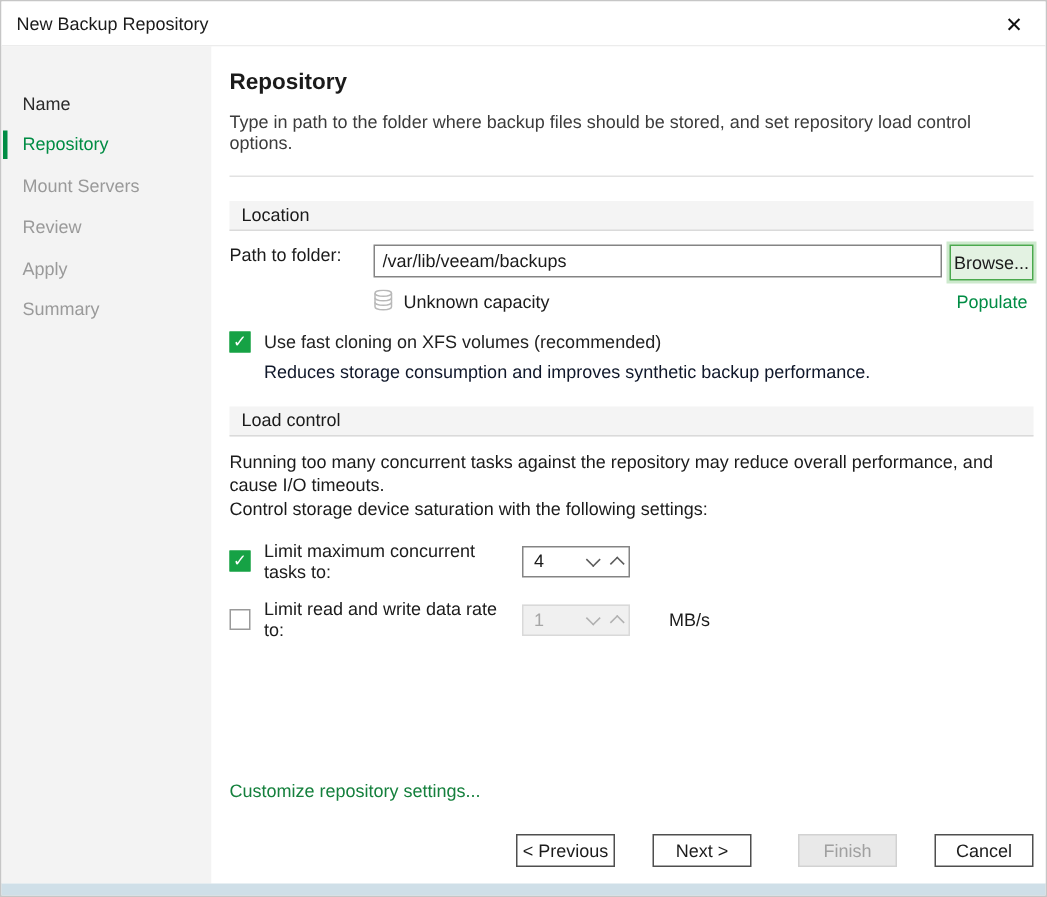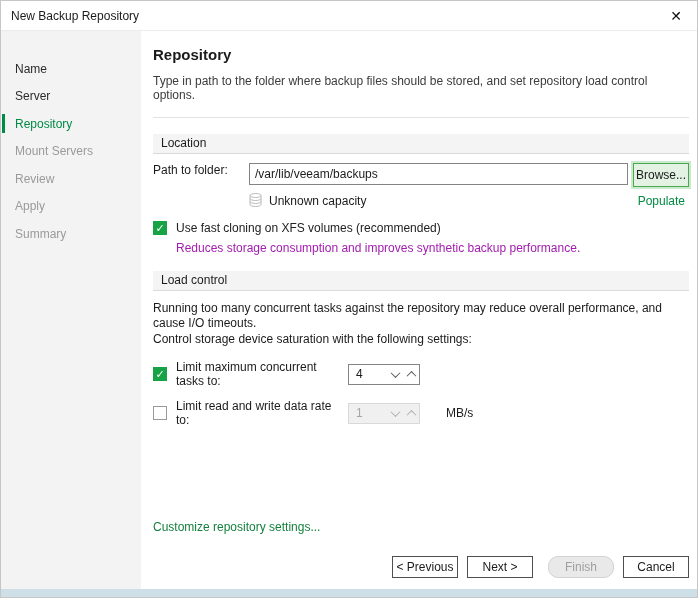--- a/index.html
+++ b/index.html
@@ -98,21 +98,21 @@
     width: 14px; height: 14px; flex: 0 0 14px;
     border: 1px solid #9a9a9a; background: #fff;
     margin-right: 9px;
     display: flex; align-items: center; justify-content: center;
     cursor: pointer;
   }
   .checkbox.checked {
     background: #16a245; border-color: #16a245;
     color: #fff; font-size: 11px; font-weight: bold; line-height: 1;
   }
-  .check-note { margin-left: 23px; margin-top: 6px; color: #a21caf; }
+  .check-note { margin-left: 23px; margin-top: 6px; color: #0f172a; }
   .lc-desc { margin-top: 10px; color: #1b1b1b; line-height: 1.28; }
   .limit-label { width: 172px; flex: 0 0 172px; color: #1b1b1b; }
   
   .spinner {
     width: 72px; height: 21px;
     border: 1px solid #848484; background: #fff;
     display: flex; align-items: center;
   }
   .spinner .spin-val { flex: 1 1 auto; padding-left: 7px; color: #1b1b1b; }
   .spin-btn {
@@ -124,51 +124,50 @@
   .chev.down { transform: rotate(45deg) translate(-1px,-1px); }
   .chev.up { transform: rotate(-135deg) translate(-1px,-1px); }
   .spinner.disabled { background: #f0f0f0; border-color: #d9d9d9; }
   .spinner.disabled .spin-val { color: #a6a6a6; }
   .spinner.disabled .chev { border-color: #b0b0b0; }
   .unit-label { margin-left: 26px; color: #1b1b1b; }
   
   .customize-link { margin-top: auto; color: #15803d; cursor: pointer; width: fit-content; }
   .footer {
     margin-top: 22px; margin-bottom: 11px;
-    display: flex; justify-content: flex-end; align-items: center; gap: 9px;
+    display: flex; justify-content: flex-end; align-items: center; gap: 25px;
   }
   .btn {
     width: 66px; height: 22px;
     background: #fff; border: 1px solid #4f4f4f;
     font-family: "Liberation Sans", "DejaVu Sans", sans-serif;
     font-size: 12px; color: #1b1b1b;
     cursor: pointer;
   }
   .btn.disabled {
     background: #e9e9e9; border-color: #d2d2d2; color: #a0a0a0; cursor: default;
   }
-  .btn.finish { margin-left: 6px; border-radius: 10px; }
+  .btn.finish { margin-left: 6px; }
   
   .bottom-strip { flex: 0 0 8px; height: 8px; background: #cfdfe8; }
 </style>
 </head>
 <body>
 
 <div class="dialog">
 
   <div class="titlebar">
     <span class="title">New Backup Repository</span>
     <span class="close-btn">✕</span>
   </div>
 
   <div class="bodywrap">
 
     <div class="sidebar">
       <div class="side-item">Name</div>
-      <div class="side-item">Server</div>
       <div class="side-item active">Repository</div>
       <div class="side-item pending">Mount Servers</div>
       <div class="side-item pending">Review</div>
       <div class="side-item pending">Apply</div>
       <div class="side-item pending">Summary</div>
     </div>
 
     <div class="main">
 
       <div class="page-title">Repository</div>

